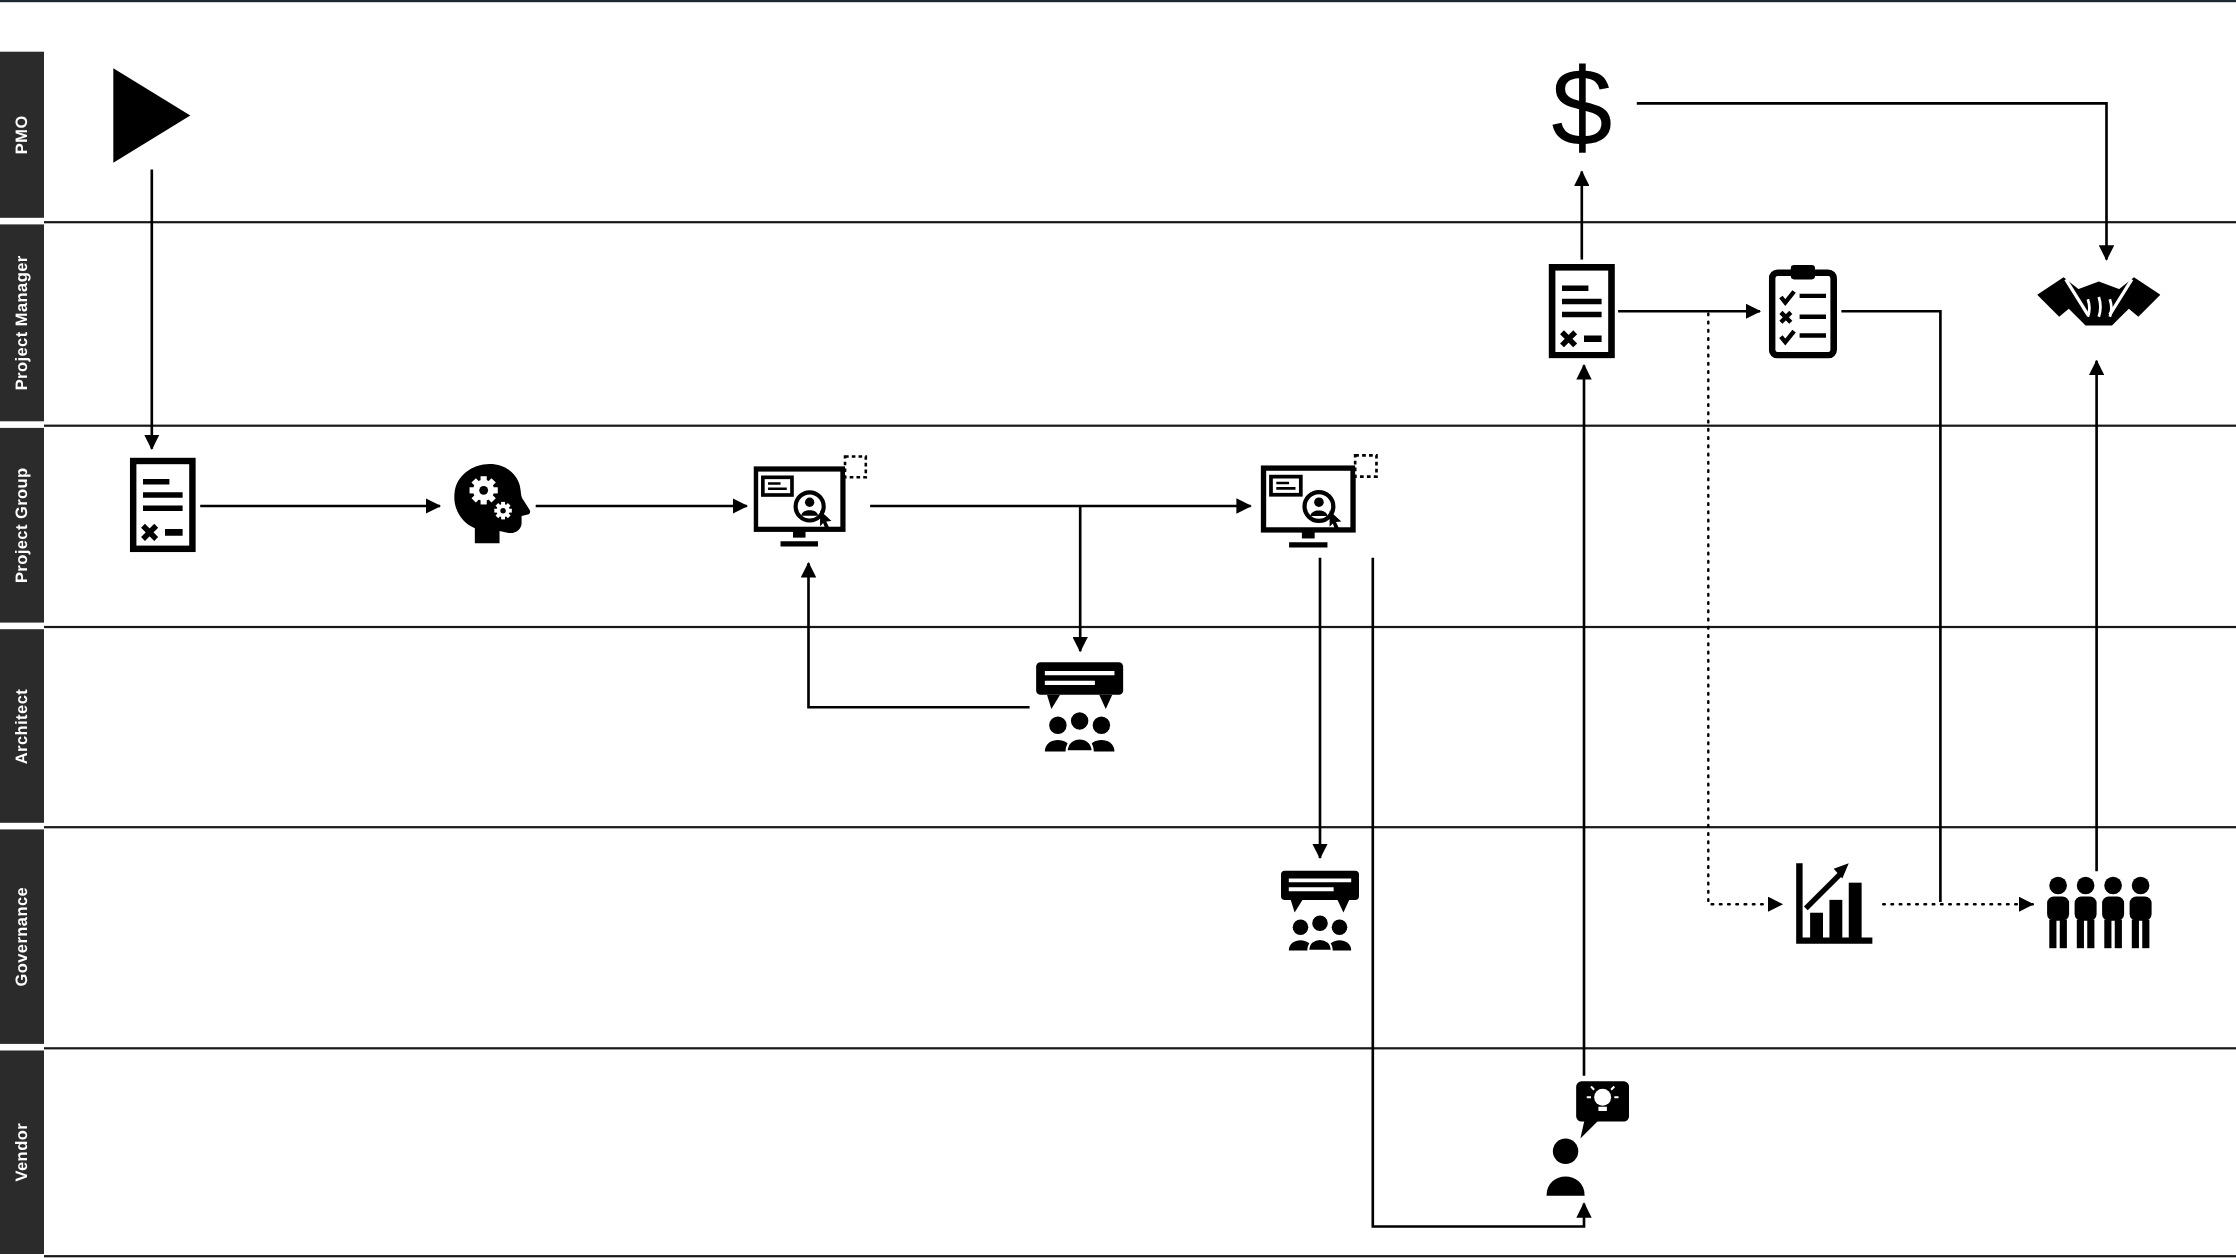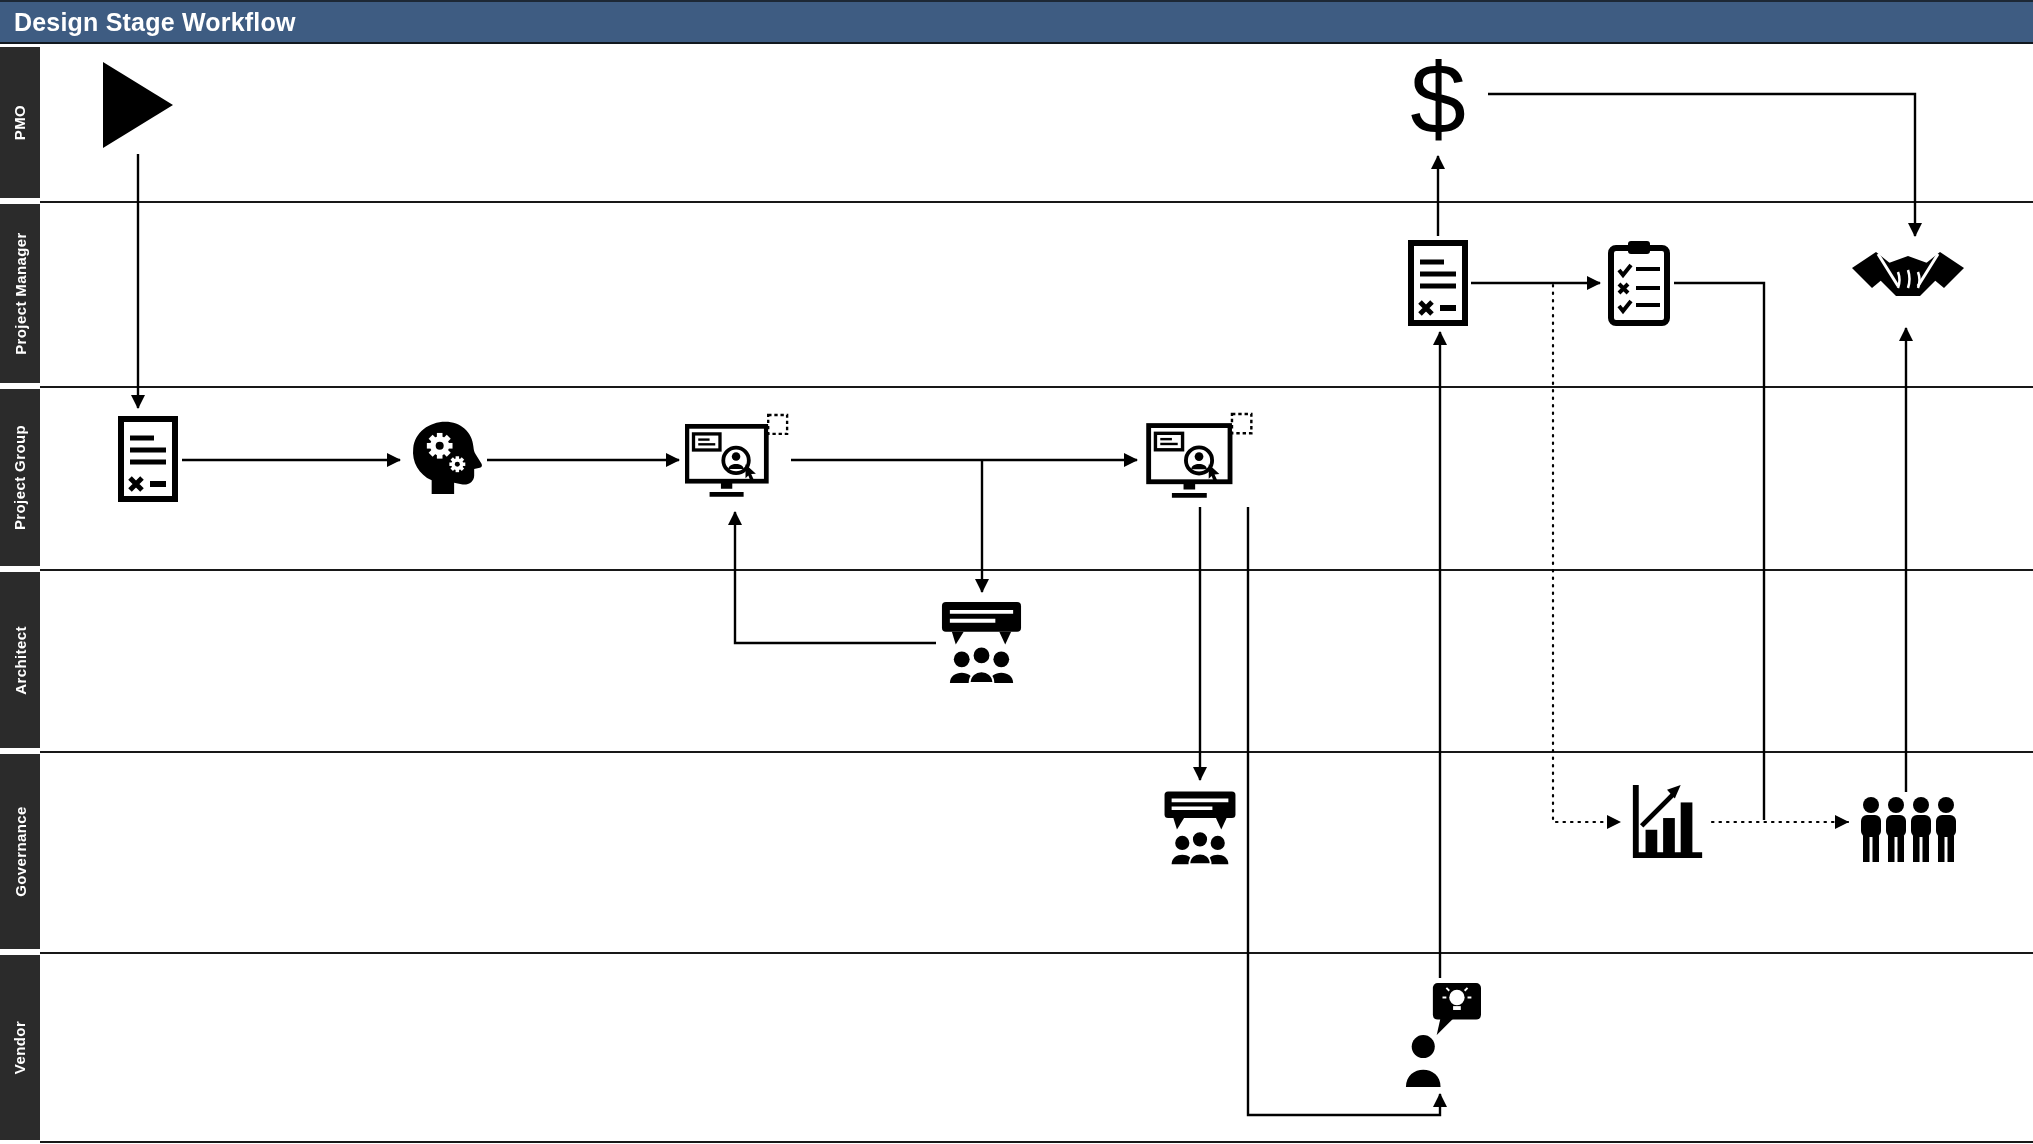--- a/index.html
+++ b/index.html
@@ -31,23 +31,20 @@
   }
   .overlay { position:absolute; left:0; top:0; pointer-events:none; }
   .edge  { stroke:#000; stroke-width:2.4; fill:none; }
   .edge.dotted { stroke-width:2.2; stroke-dasharray:1.5 6; stroke-linecap:round; }
 </style>
 </head>
 <body>
 
 <div class="canvas">
 
-  <div class="header">
-    <div class="title">Design Stage Workflow</div>
-  </div>
 
   <div class="lane-label" style="top:45px;height:151px;">
       <span>PMO</span>
     </div>
   <div class="lane-label" style="top:202px;height:179px;">
       <span>Project Manager</span>
     </div>
   <div class="lane-label" style="top:387px;height:177px;">
       <span>Project Group</span>
     </div>

